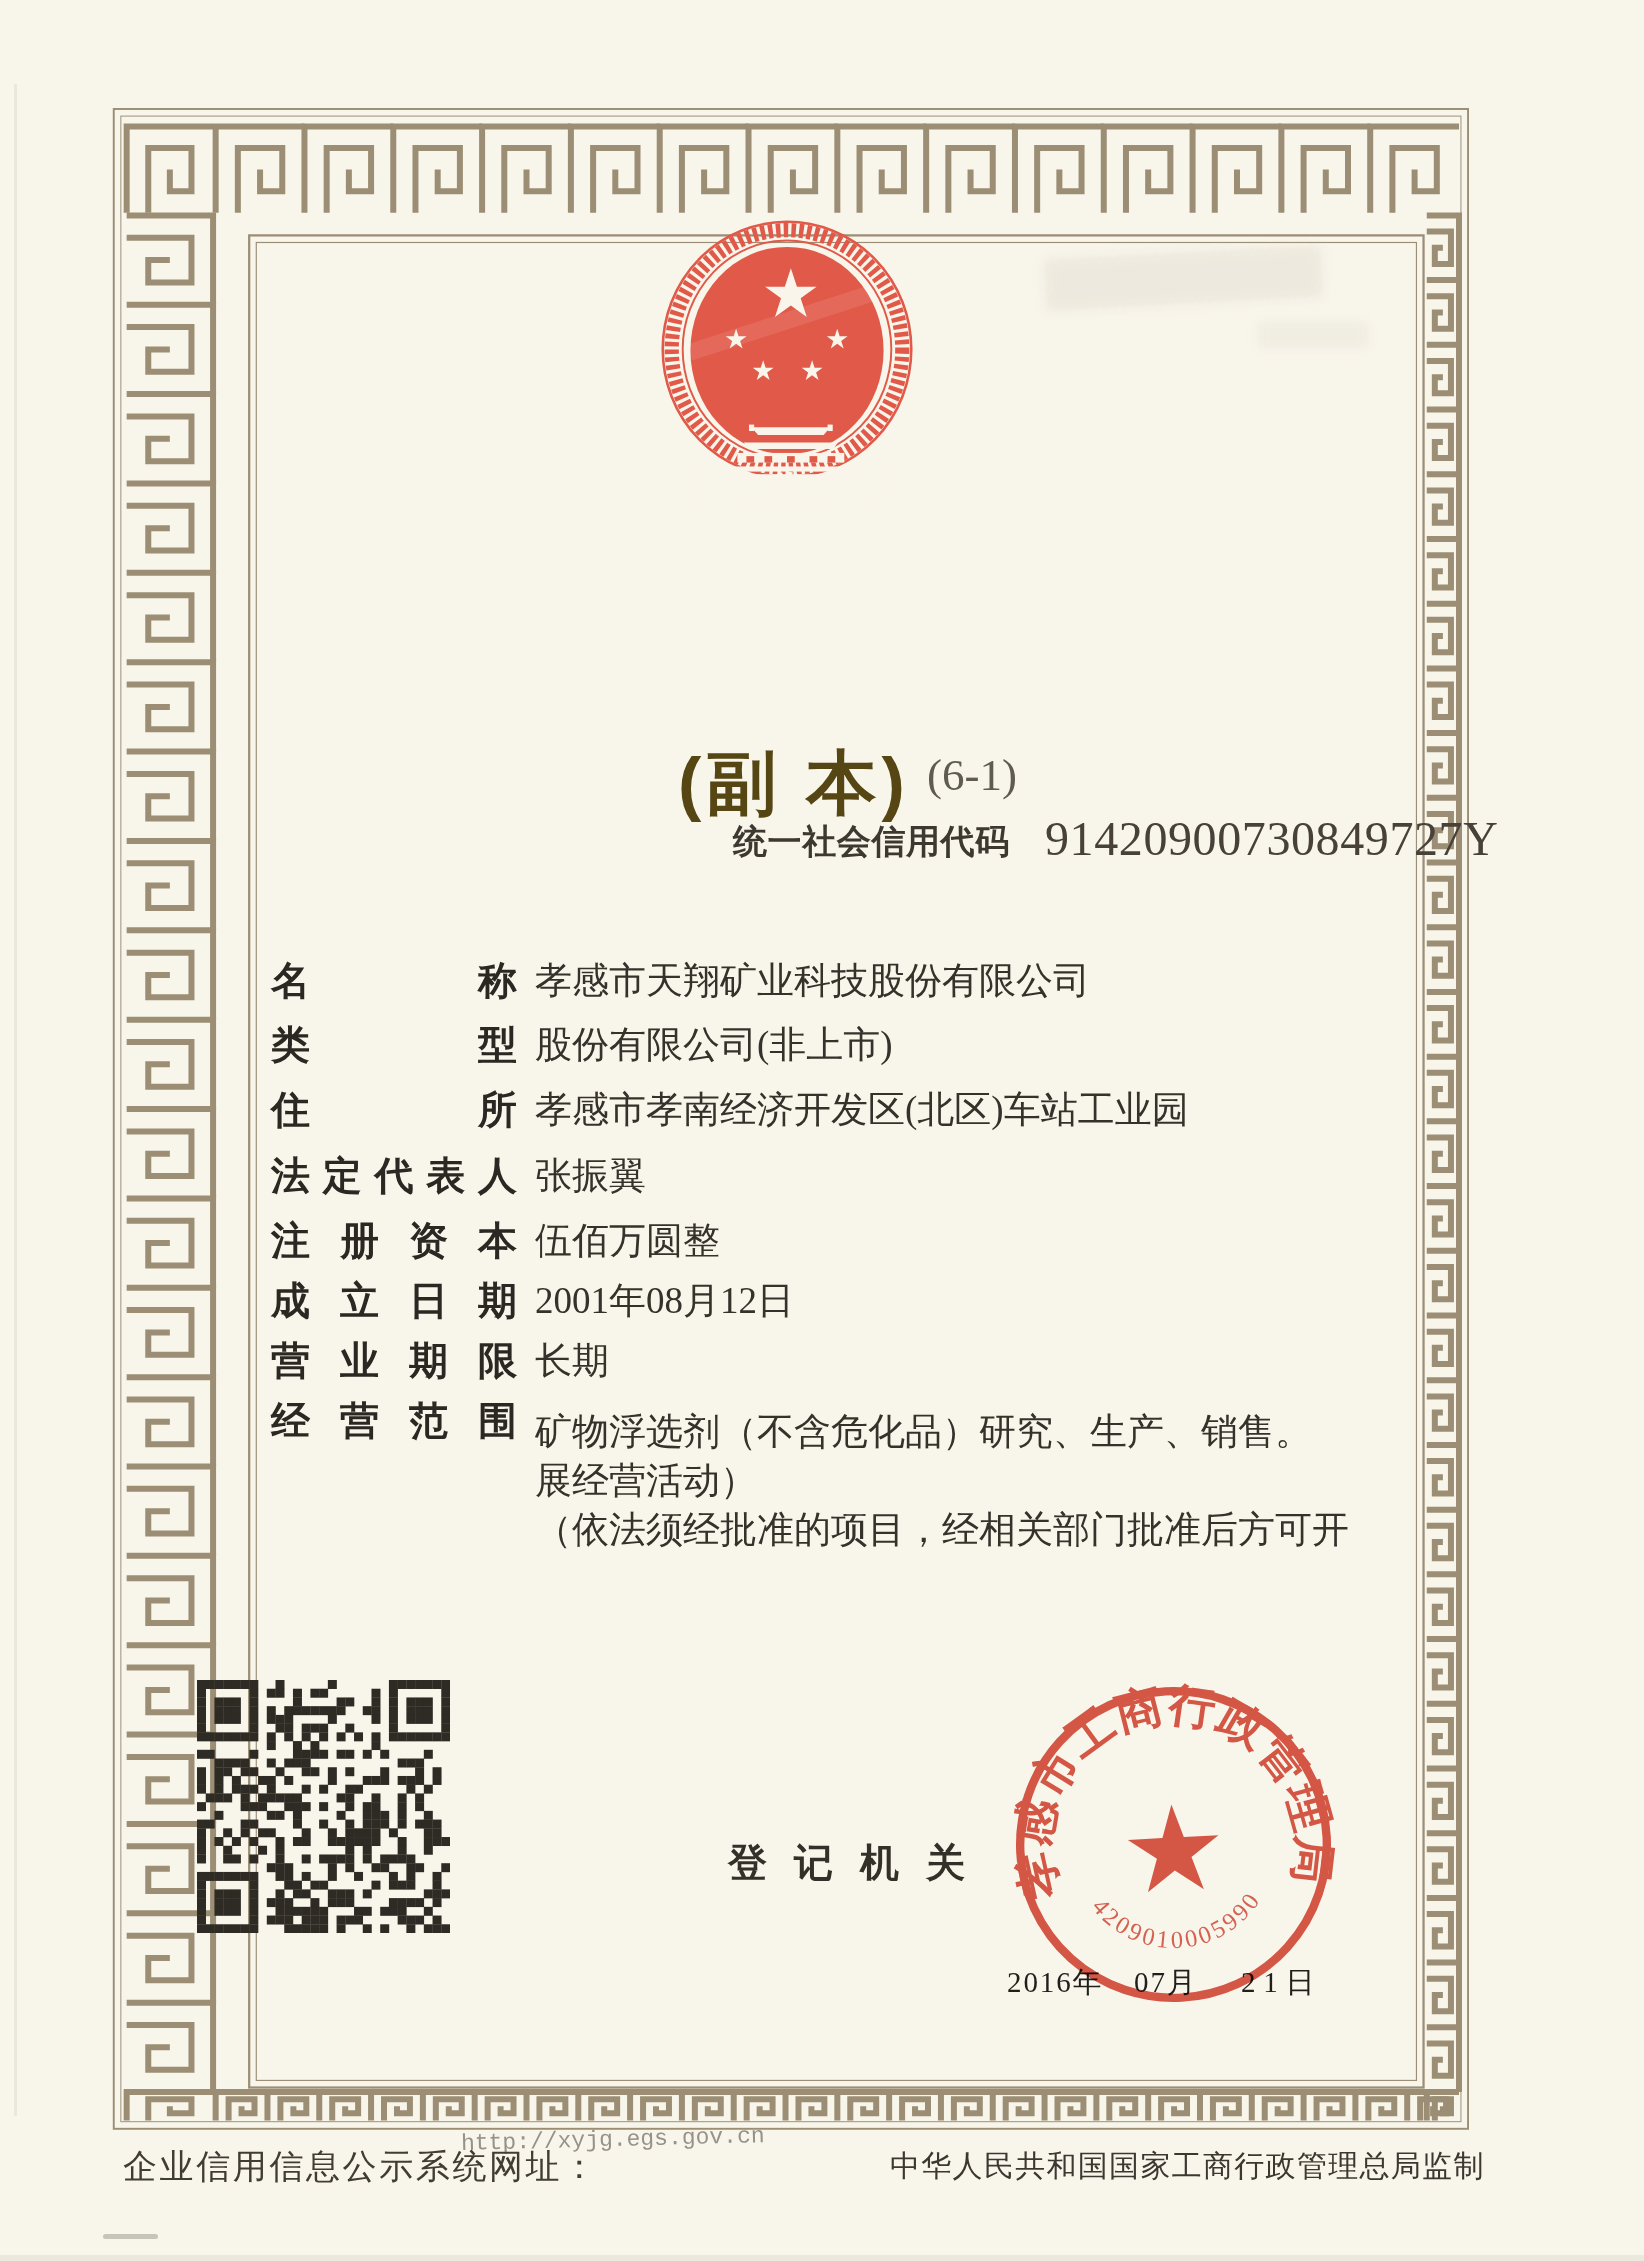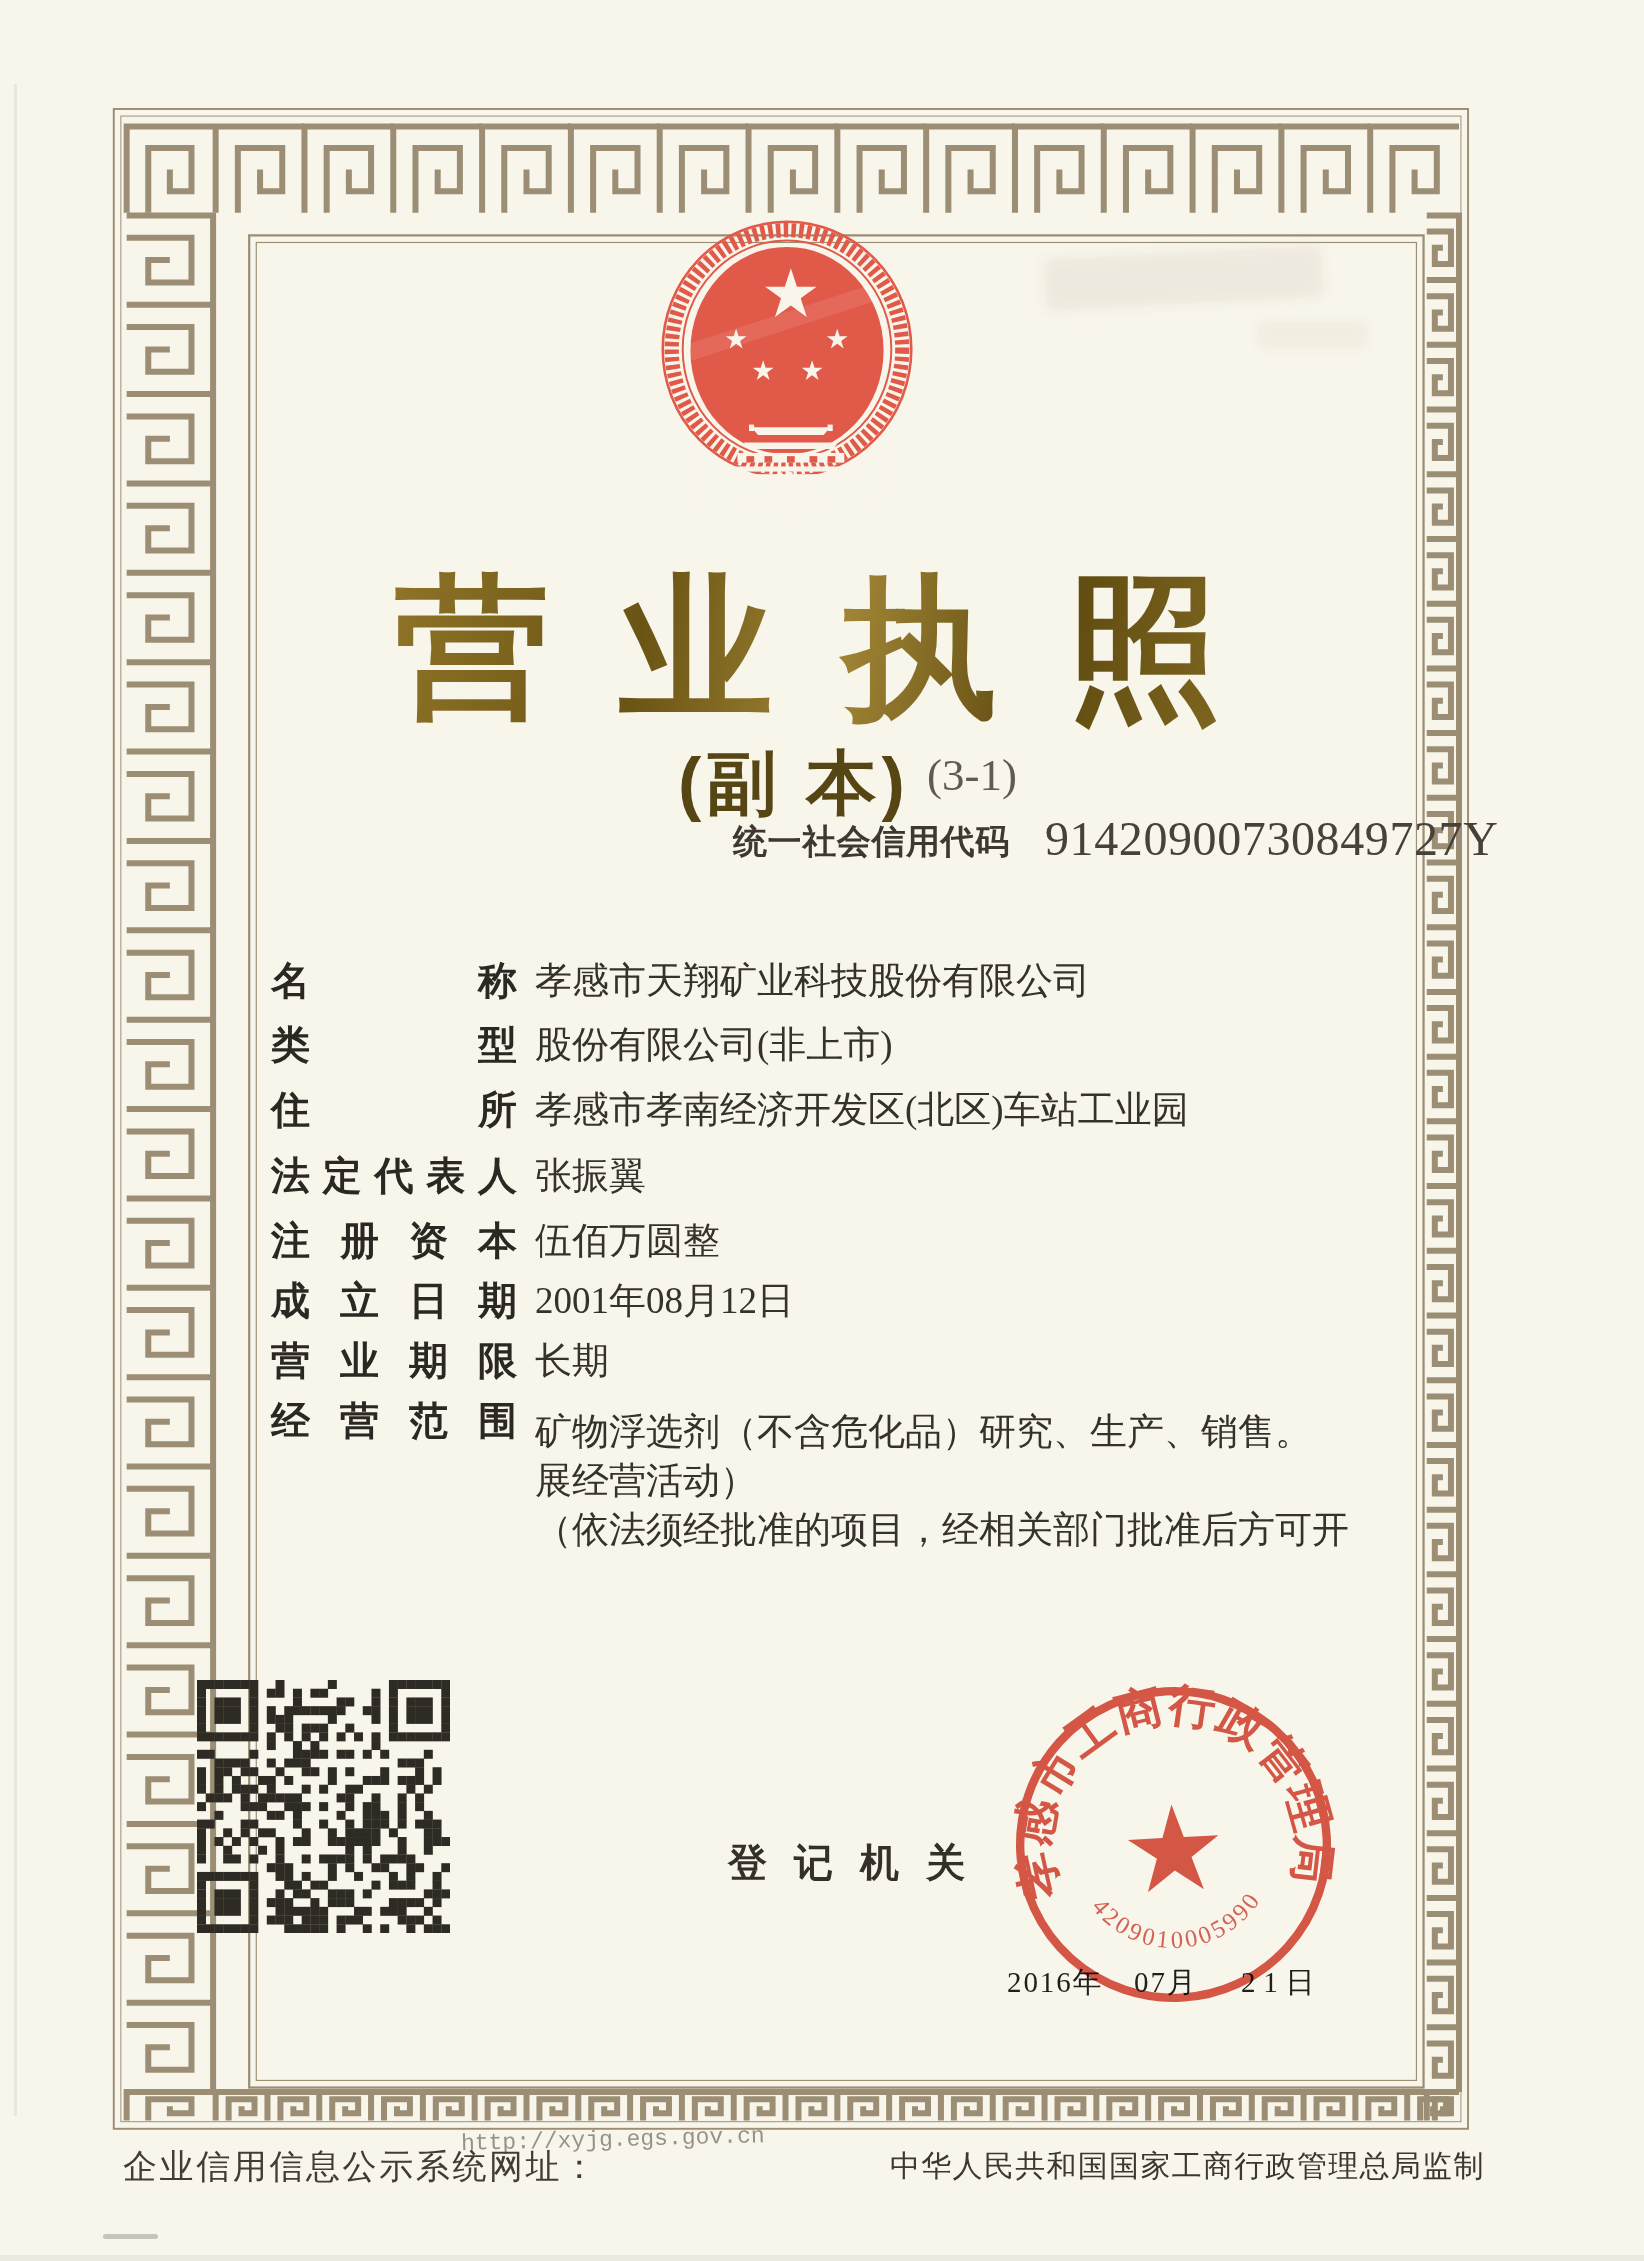--- a/index.html
+++ b/index.html
@@ -176,23 +176,22 @@
     </g>
     <g fill="none" stroke="#f9f5ea">
       <circle cx="205" cy="428" r="29" stroke-width="8" stroke-dasharray="9 6"></circle>
       <circle cx="205" cy="428" r="18" stroke-width="4"></circle>
       <path d="M62,372 Q40,420 76,452" stroke-width="7"></path>
       <path d="M348,372 Q370,420 334,452" stroke-width="7"></path>
       <path d="M132,436 Q205,464 278,436" stroke-width="6"></path>
     </g>
   </svg>
 
-  <div class="abs license-title">营业执照</div>
   <div class="abs subtitle">(副 本)</div>
-  <div class="abs copy-index">(3-1)</div>
+  <div class="abs copy-index">(6-1)</div>
   <div class="abs credit-label">统一社会信用代码</div>
   <div class="abs credit-code">91420900730849727Y</div>
 
   <div class="abs row" style="top:958px">
     <span class="lbl jlbl">
         <span>名</span>
         <span>称</span>
       </span>
     <span class="val">孝感市天翔矿业科技股份有限公司</span>
   </div>

